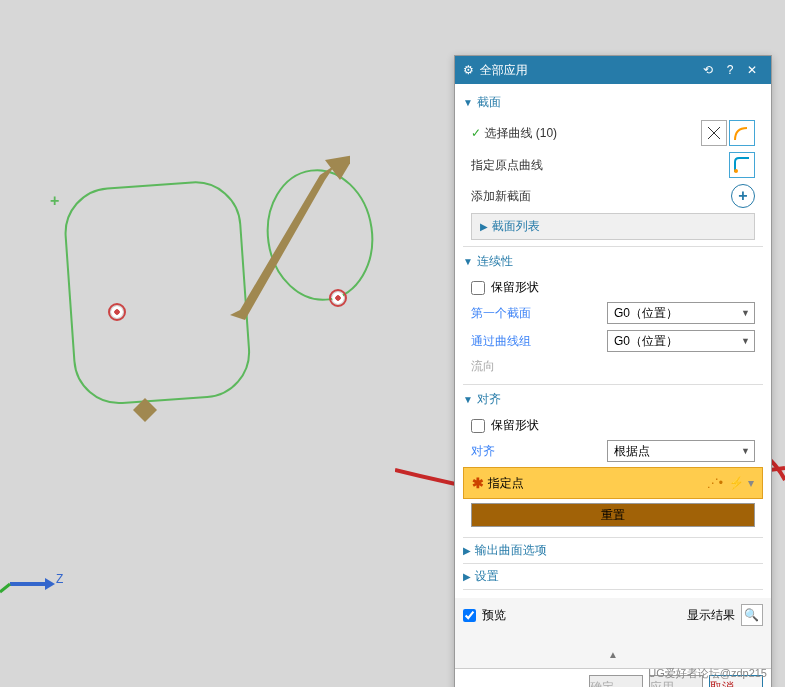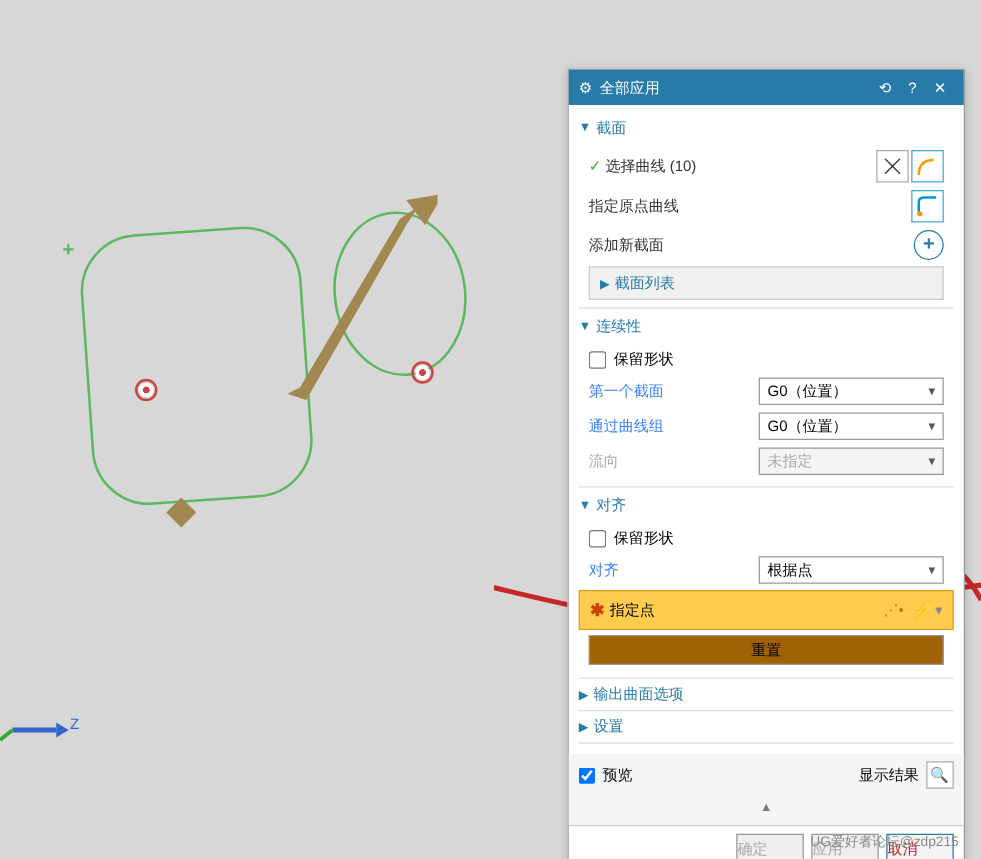--- a/index.html
+++ b/index.html
@@ -29,21 +29,21 @@
 .sel.disabled{color:#aaa;background:#f5f5f5}
 .sel::after{content:"▼";position:absolute;right:4px;font-size:9px;color:#555}
 .cb{display:flex;align-items:center;gap:6px;padding:3px 8px}
 .cb input{width:14px;height:14px}
 .highlight{background:#ffcc4d;border:1px solid #e0a020;margin:2px 0;padding:4px 8px;display:flex;align-items:center}
 .highlight .ast{color:#cc4400;font-weight:bold;margin-right:4px;font-size:14px}
 .highlight .sp{flex:1}
 .dotbtn{width:22px;height:22px;display:flex;align-items:center;justify-content:center;color:#cc7700;cursor:pointer}
 .resetbtn{width:100%;height:24px;border:1px solid #999;background:#a16207;margin:4px 0;cursor:pointer;display:flex;align-items:center;justify-content:center}
 .footer{padding:6px 8px;background:#f5f5f5}
-.resline{display:flex;align-items:center;gap:6px;margin-bottom:8px}
+.resline{display:flex;align-items:center;gap:6px;margin-bottom:21px}
 .resline .sp{flex:1}
 .mag{width:22px;height:22px;border:1px solid #aaa;background:#fff;display:flex;align-items:center;justify-content:center;cursor:pointer}
 .collapse-arrow{text-align:center;color:#777;cursor:pointer;font-size:10px;padding:2px 0}
 .btns{display:flex;justify-content:flex-end;gap:6px;padding:6px 8px;border-top:1px solid #ccc}
 .btn{min-width:54px;height:24px;border:1px solid #999;background:#f5f5f5;cursor:pointer;display:flex;align-items:center;}
 .btn.disabled{color:#aaa;background:#eee}
 .btn.primary{border-color:#267ba9;color:#b91c1c}
 .check{color:#3a3}
 .redmark{position:absolute;pointer-events:none}
 .watermark{position:absolute;right:18px;bottom:6px;color:#888;font-size:11px;}
@@ -157,23 +157,20 @@
           </div>
       </div>
       <div class="frow">
         <span class="lab">通过曲线组</span>
         <div class="sel">
             <span>G0（位置）</span>
           </div>
       </div>
       <div class="frow">
         <span class="lab disabled">流向</span>
-        <div class="sel disabled">
-            <span>未指定</span>
-          </div>
       </div>
     </div>
 
     <div class="sec">
       <div class="sechdr">
           <span class="tri">▼</span>
           <span>对齐</span>
         </div>
       <div class="cb">
           <input type="checkbox" style="">

